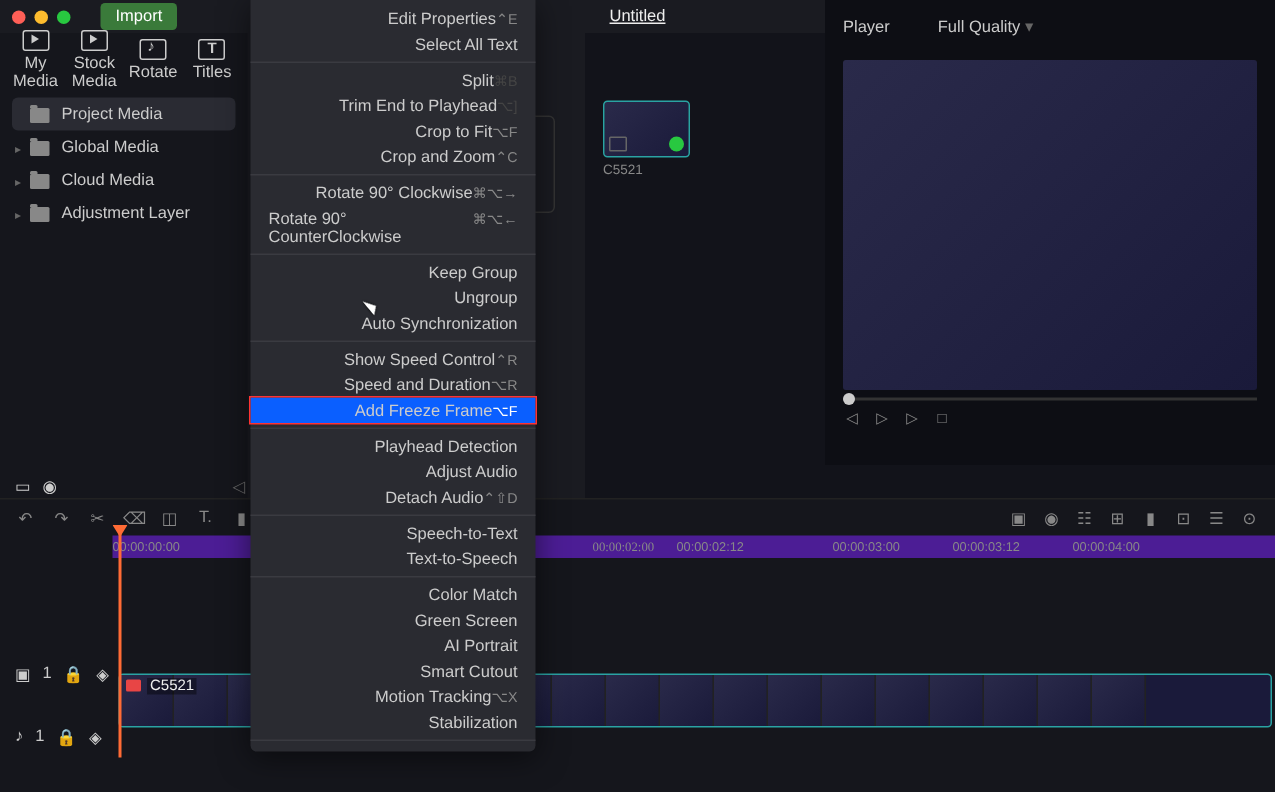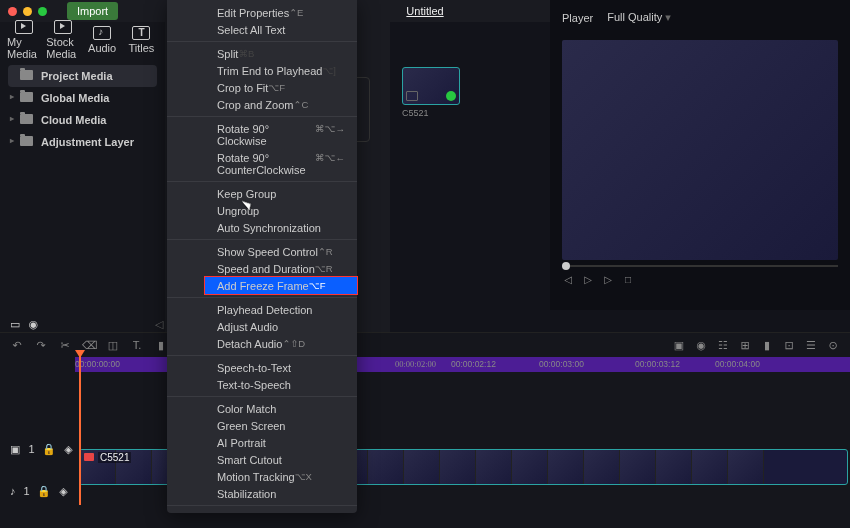--- a/index.html
+++ b/index.html
@@ -6,57 +6,57 @@
   body{background:#15161c;width:850px;height:528px;overflow:hidden;position:relative;}
   .titlebar{height:22px;background:#1a1b21;display:flex;align-items:center;position:relative;}
   .traffic{display:flex;gap:6px;padding-left:8px;}
   .dot{width:9px;height:9px;border-radius:50%;}
   .red{background:#ff5f57;} .yellow{background:#febc2e;} .green{background:#28c840;}
   .import-btn{background:#3a7a3a;color:#fff;padding:3px 10px;border-radius:3px;margin-left:20px;}
   .title{position:absolute;left:50%;transform:translateX(-50%);color:#eee;font-weight:500;text-decoration:underline;}
   .main{display:flex;height:310px;}
   .left-col{width:165px;background:#15161c;}
   .tabs{display:flex;height:35px;align-items:center;padding:0 5px;gap:2px;}
-  .tab{flex:1;padding:6px 2px;color:#888;font-size:9px;display:flex;flex-direction:column;align-items:center;gap:2px;}
+  .tab{flex:1;text-align:center;padding:6px 2px;color:#888;font-size:9px;display:flex;flex-direction:column;align-items:center;gap:2px;}
   .tab.active{color:#eee;}
   .tab-icon{width:18px;height:14px;border:1.5px solid currentColor;border-radius:2px;position:relative;}
   .tab-icon.play::after{content:"";position:absolute;left:5px;top:2px;border-left:5px solid currentColor;border-top:3px solid transparent;border-bottom:3px solid transparent;}
   .tab-icon.note::after{content:"♪";position:absolute;left:4px;top:-1px;font-size:10px;}
   .tab-icon.t::after{content:"T";position:absolute;left:5px;top:0;font-size:10px;font-weight:bold;}
   .sidebar{padding:8px 0;}
-  .side-item{display:flex;align-items:flex-start;padding:5px 10px 5px 20px;gap:8px;color:#aaa;font-weight:bold;}
+  .side-item{display:flex;align-items:flex-end;padding:5px 10px 5px 20px;gap:8px;color:#aaa;}
   .side-item.active{background:#2a2b33;border-radius:4px;margin:0 8px;padding-left:12px;color:#ddd;}
   .side-item::before{content:"▸";color:#666;position:absolute;left:10px;font-size:8px;}
   .side-item.active::before{display:none;}
   .folder-icon{width:13px;height:10px;background:#888;border-radius:1px;position:relative;}
   .folder-icon::before{content:"";position:absolute;top:-2px;left:0;width:5px;height:2px;background:#888;border-radius:1px 1px 0 0;}
   .mid-col{width:225px;background:#1a1b21;position:relative;}
   .mid-top{height:35px;display:flex;align-items:center;padding:0 10px;}
   .import-tab{background:#2a2b33;padding:4px 10px;border-radius:3px;color:#ddd;}
   .import-box{margin:20px;padding:15px;border:1px solid #333;border-radius:4px;text-align:center;color:#666;display:flex;flex-direction:column;align-items:center;gap:5px;}
   .arrow-down{width:16px;height:16px;border:1px solid #666;border-radius:3px;}
   .right-col{flex:1;background:#12131a;position:relative;}
   .right-top{height:35px;display:flex;align-items:center;padding:0 10px;gap:15px;}
   .filter-icons{margin-left:auto;display:flex;gap:8px;color:#888;}
   .thumb{position:absolute;left:12px;top:45px;}
   .thumb-img{width:58px;height:38px;background:linear-gradient(135deg,#2a2a4a 0%,#1a1a3a 100%);border:1.5px solid #2aa3a3;border-radius:3px;position:relative;}
   .thumb-img::after{content:"";position:absolute;bottom:3px;right:3px;width:10px;height:10px;background:#28c840;border-radius:50%;}
   .thumb-img::before{content:"";position:absolute;bottom:3px;left:3px;width:10px;height:8px;border:1px solid #666;border-radius:1px;}
   .thumb-label{color:#888;font-size:9px;margin-top:3px;}
   .player{position:absolute;right:0;top:0;width:300px;height:310px;background:#0d0e14;}
-  .player-top{height:35px;display:flex;align-items:center;padding:0 12px;gap:14px;}
+  .player-top{height:35px;display:flex;align-items:center;padding:0 12px;gap:32px;}
   .player-view{margin:5px 12px;height:220px;background:linear-gradient(135deg,#2a2a4a 0%,#1a1a3a 100%);border-radius:2px;}
   .player-ctrl{display:flex;align-items:center;padding:0 12px;gap:10px;color:#888;}
   .prog{flex:1;height:2px;background:#333;position:relative;}
   .prog::before{content:"";position:absolute;left:0;top:-3px;width:8px;height:8px;background:#ccc;border-radius:50%;}
   .play-icons{display:flex;gap:8px;margin-top:6px;padding-left:12px;}
   .pi{width:12px;height:12px;display:flex;align-items:center;justify-content:center;color:#888;font-size:10px;}
   
   .ctx{position:absolute;left:167px;top:0;width:190px;background:#2a2b31;border-radius:0 0 4px 4px;box-shadow:0 4px 20px rgba(0,0,0,0.5);padding:4px 0;z-index:100;}
-  .ctx-item{display:flex;justify-content:flex-start;padding:2.5px 12px;color:#ccc;font-size:10.5px;margin-left:38px;}
+  .ctx-item{display:flex;justify-content:flex-end;padding:2.5px 12px;color:#ccc;font-size:10.5px;}
   .ctx-item.dis{color:#555;}
   .ctx-item.sel{background:#0a5fff;color:#fff;outline:1px solid #ff3333;}
   .ctx-sep{height:1px;background:#3a3b41;margin:3px 0;}
   .sc{color:#888;font-size:9.5px;}
   .ctx-item.sel .sc{color:#fff;}
   .ctx-item.dis .sc{color:#444;}
   
   .tl{background:#15161c;height:196px;}
   .tl-tools{height:25px;display:flex;align-items:center;padding:0 10px;gap:10px;border-top:1px solid #222;}
   .tl-tools .tool{color:#888;width:14px;text-align:center;}
@@ -98,21 +98,21 @@
       <div class="tab active">
           <div class="tab-icon play"></div>
           <span>My Media</span>
         </div>
       <div class="tab">
           <div class="tab-icon play"></div>
           <span>Stock Media</span>
         </div>
       <div class="tab">
           <div class="tab-icon note"></div>
-          <span>Audio</span>
+          <span>Rotate</span>
         </div>
       <div class="tab">
           <div class="tab-icon t"></div>
           <span>Titles</span>
         </div>
     </div>
     <div class="sidebar">
       <div class="side-item active">
           <div class="folder-icon"></div>
           <span>Project Media</span>
@@ -309,21 +309,21 @@
       <span class="tool">⊡</span>
       <span class="tool">☰</span>
       <span class="tool">⊙</span>
     </div>
   </div>
   <div class="tl-ruler" id="ruler">
       <div class="tc" style="left: 0px;">00:00:00:00</div>
       <div class="tc" style="left: 160px;">00:00:01:00</div>
       <div class="tc" style="left: 320px; font-family: Liberation Serif, serif;">00:00:02:00</div>
       <div class="tc" style="left: 376px;">00:00:02:12</div>
-      <div class="tc" style="left: 464px;">00:00:03:00</div>
+      <div class="tc" style="left: 480px;">00:00:03:00</div>
       <div class="tc" style="left: 560px;">00:00:03:12</div>
       <div class="tc" style="left: 640px;">00:00:04:00</div>
     </div>
   <div class="playhead"></div>
 
   <div style="height:55px"></div>
   <div class="track">
     <div class="track-head">
       <span>▣</span>
       <span>1</span>

